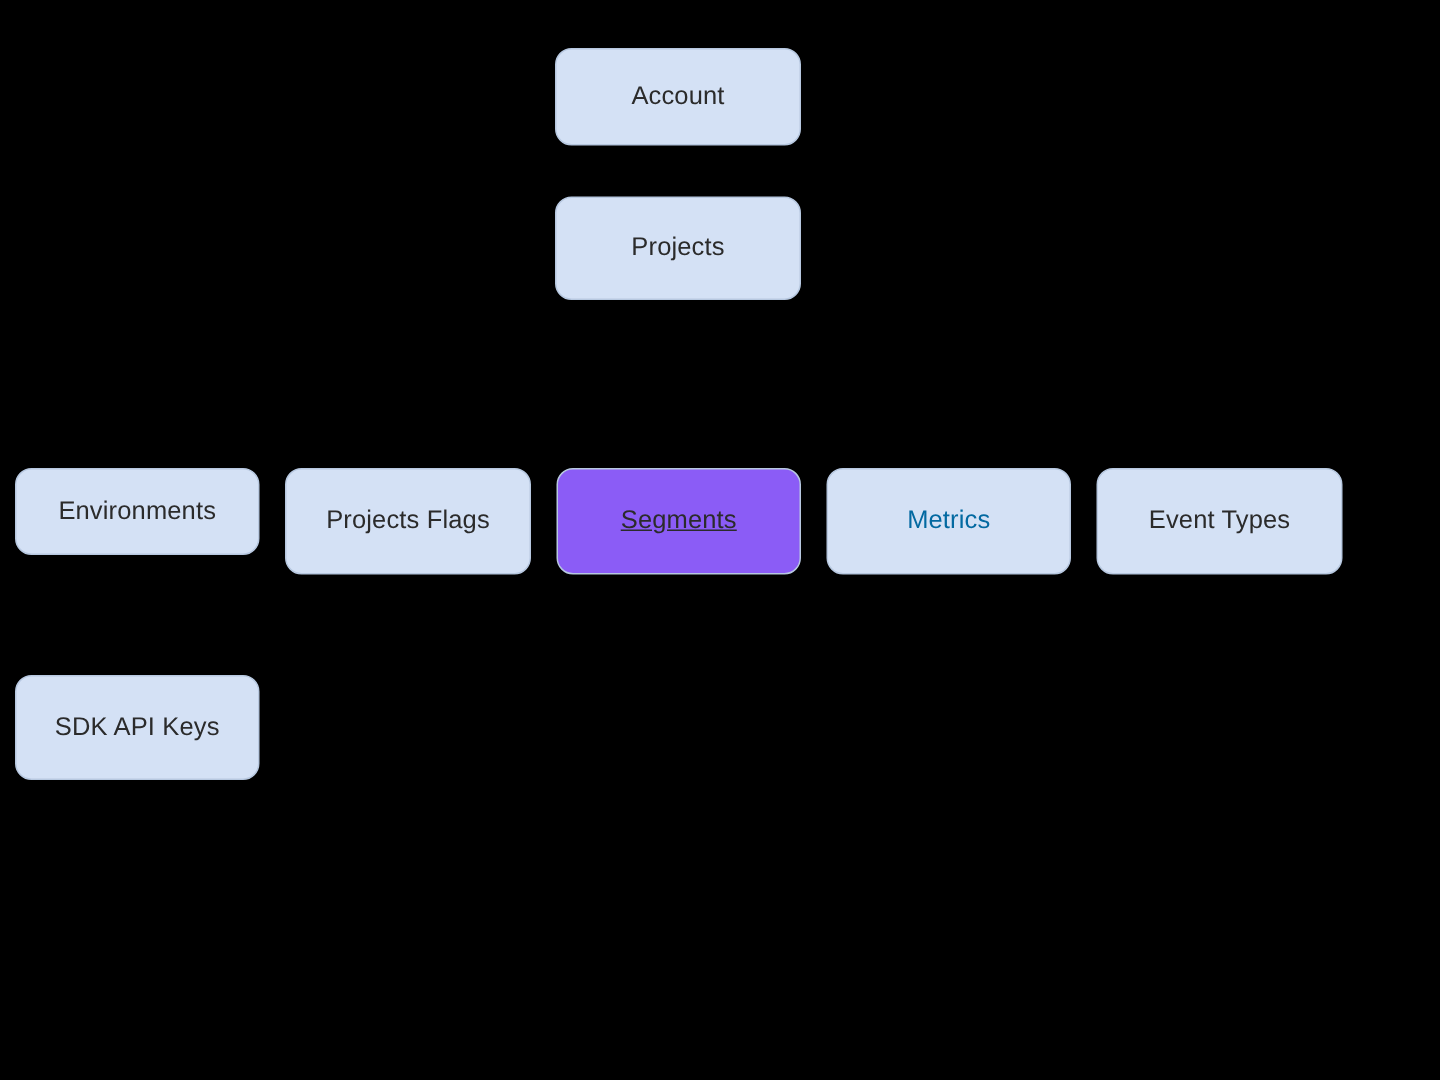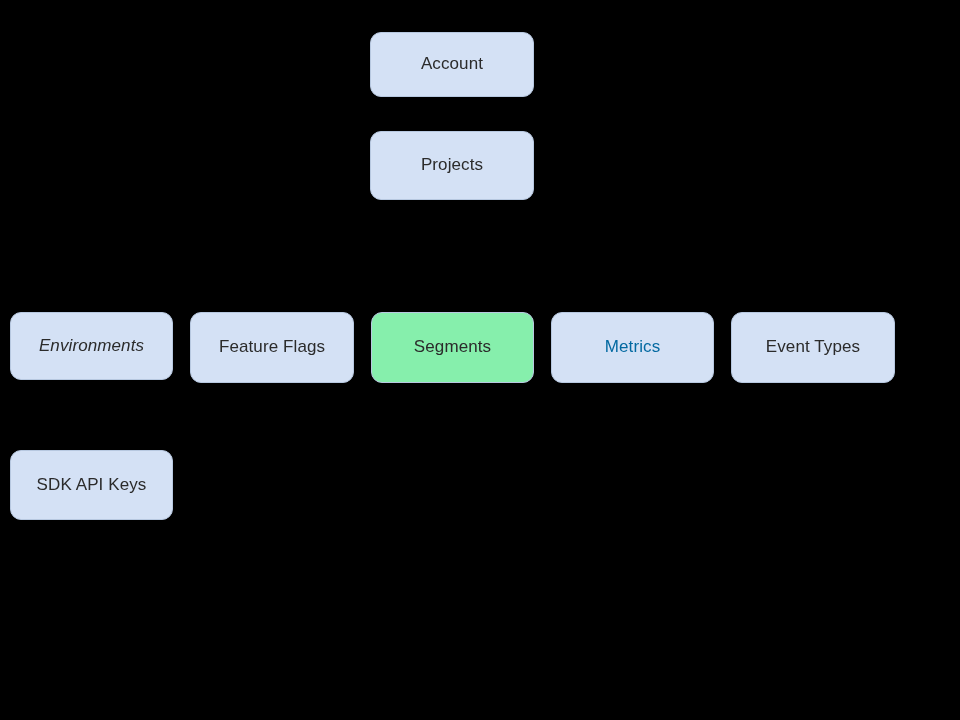--- a/index.html
+++ b/index.html
@@ -42,27 +42,27 @@
 </head>
 <body>
 
 <div id="canvas" style="width: 960px; height: 720px; background: rgb(0, 0, 0);">
     <div class="node" style="left: 370px; top: 32px; width: 164px; height: 65px; background: rgb(212, 225, 245); border-color: rgb(183, 200, 224); color: rgb(43, 43, 43);">
       <span class="node-label">Account</span>
     </div>
     <div class="node" style="left: 370px; top: 131px; width: 164px; height: 69px; background: rgb(212, 225, 245); border-color: rgb(183, 200, 224); color: rgb(43, 43, 43);">
       <span class="node-label">Projects</span>
     </div>
-    <div class="node" style="left: 10px; top: 312px; width: 163px; height: 68px; background: rgb(212, 225, 245); border-color: rgb(183, 200, 224); color: rgb(43, 43, 43); font-style: italic;">
+    <div class="node" style="left: 10px; top: 312px; width: 163px; height: 58px; background: rgb(212, 225, 245); border-color: rgb(183, 200, 224); color: rgb(43, 43, 43);">
       <span class="node-label">Environments</span>
     </div>
     <div class="node" style="left: 190px; top: 312px; width: 164px; height: 71px; background: rgb(212, 225, 245); border-color: rgb(183, 200, 224); color: rgb(43, 43, 43);">
-      <span class="node-label">Feature Flags</span>
+      <span class="node-label">Projects Flags</span>
     </div>
-    <div class="node" style="left: 371px; top: 312px; width: 163px; height: 71px; background: #86efac; border-color: rgb(183, 200, 224); color: rgb(43, 43, 43);">
+    <div class="node" style="left: 371px; top: 312px; width: 163px; height: 71px; background: #8b5cf6; border-color: rgb(183, 200, 224); color: rgb(43, 43, 43); text-decoration: underline;">
       <span class="node-label">Segments</span>
     </div>
     <div class="node" style="left: 551px; top: 312px; width: 163px; height: 71px; background: rgb(212, 225, 245); border-color: rgb(183, 200, 224); color: #0369a1;">
       <span class="node-label">Metrics</span>
     </div>
     <div class="node" style="left: 10px; top: 450px; width: 163px; height: 70px; background: rgb(212, 225, 245); border-color: rgb(183, 200, 224); color: rgb(43, 43, 43);">
       <span class="node-label">SDK API Keys</span>
     </div>
     <div class="node" style="left: 731px; top: 312px; width: 164px; height: 71px; background: rgb(212, 225, 245); border-color: rgb(183, 200, 224); color: rgb(43, 43, 43);">
       <span class="node-label">Event Types</span>

